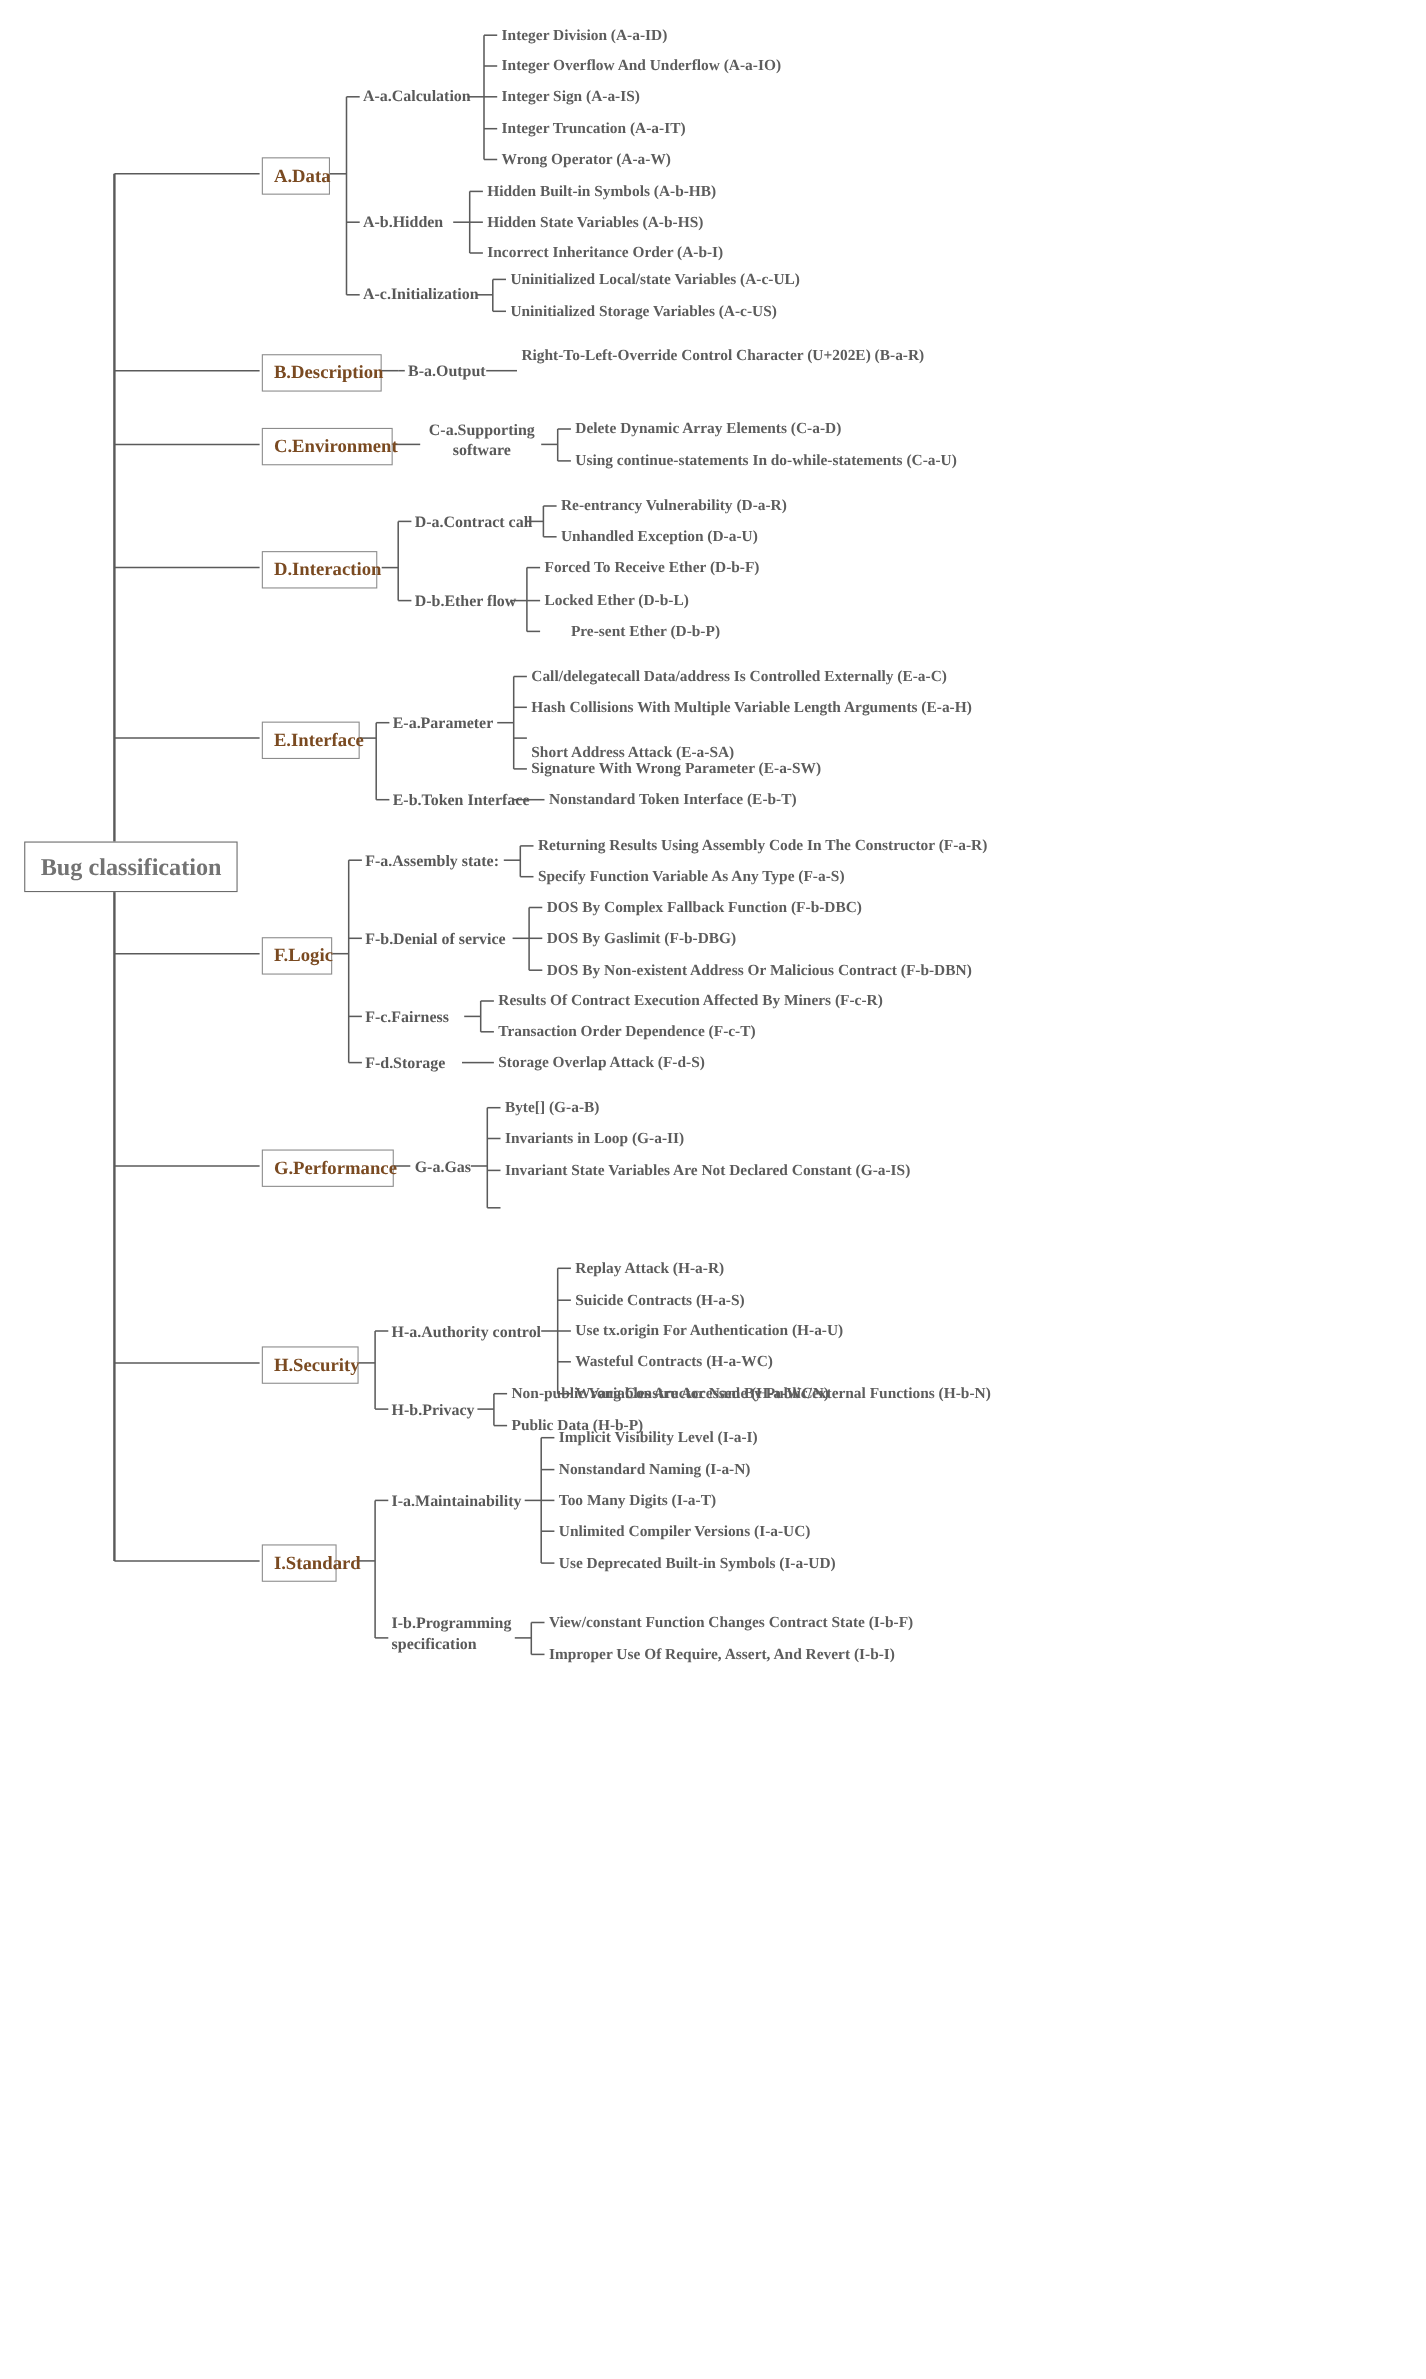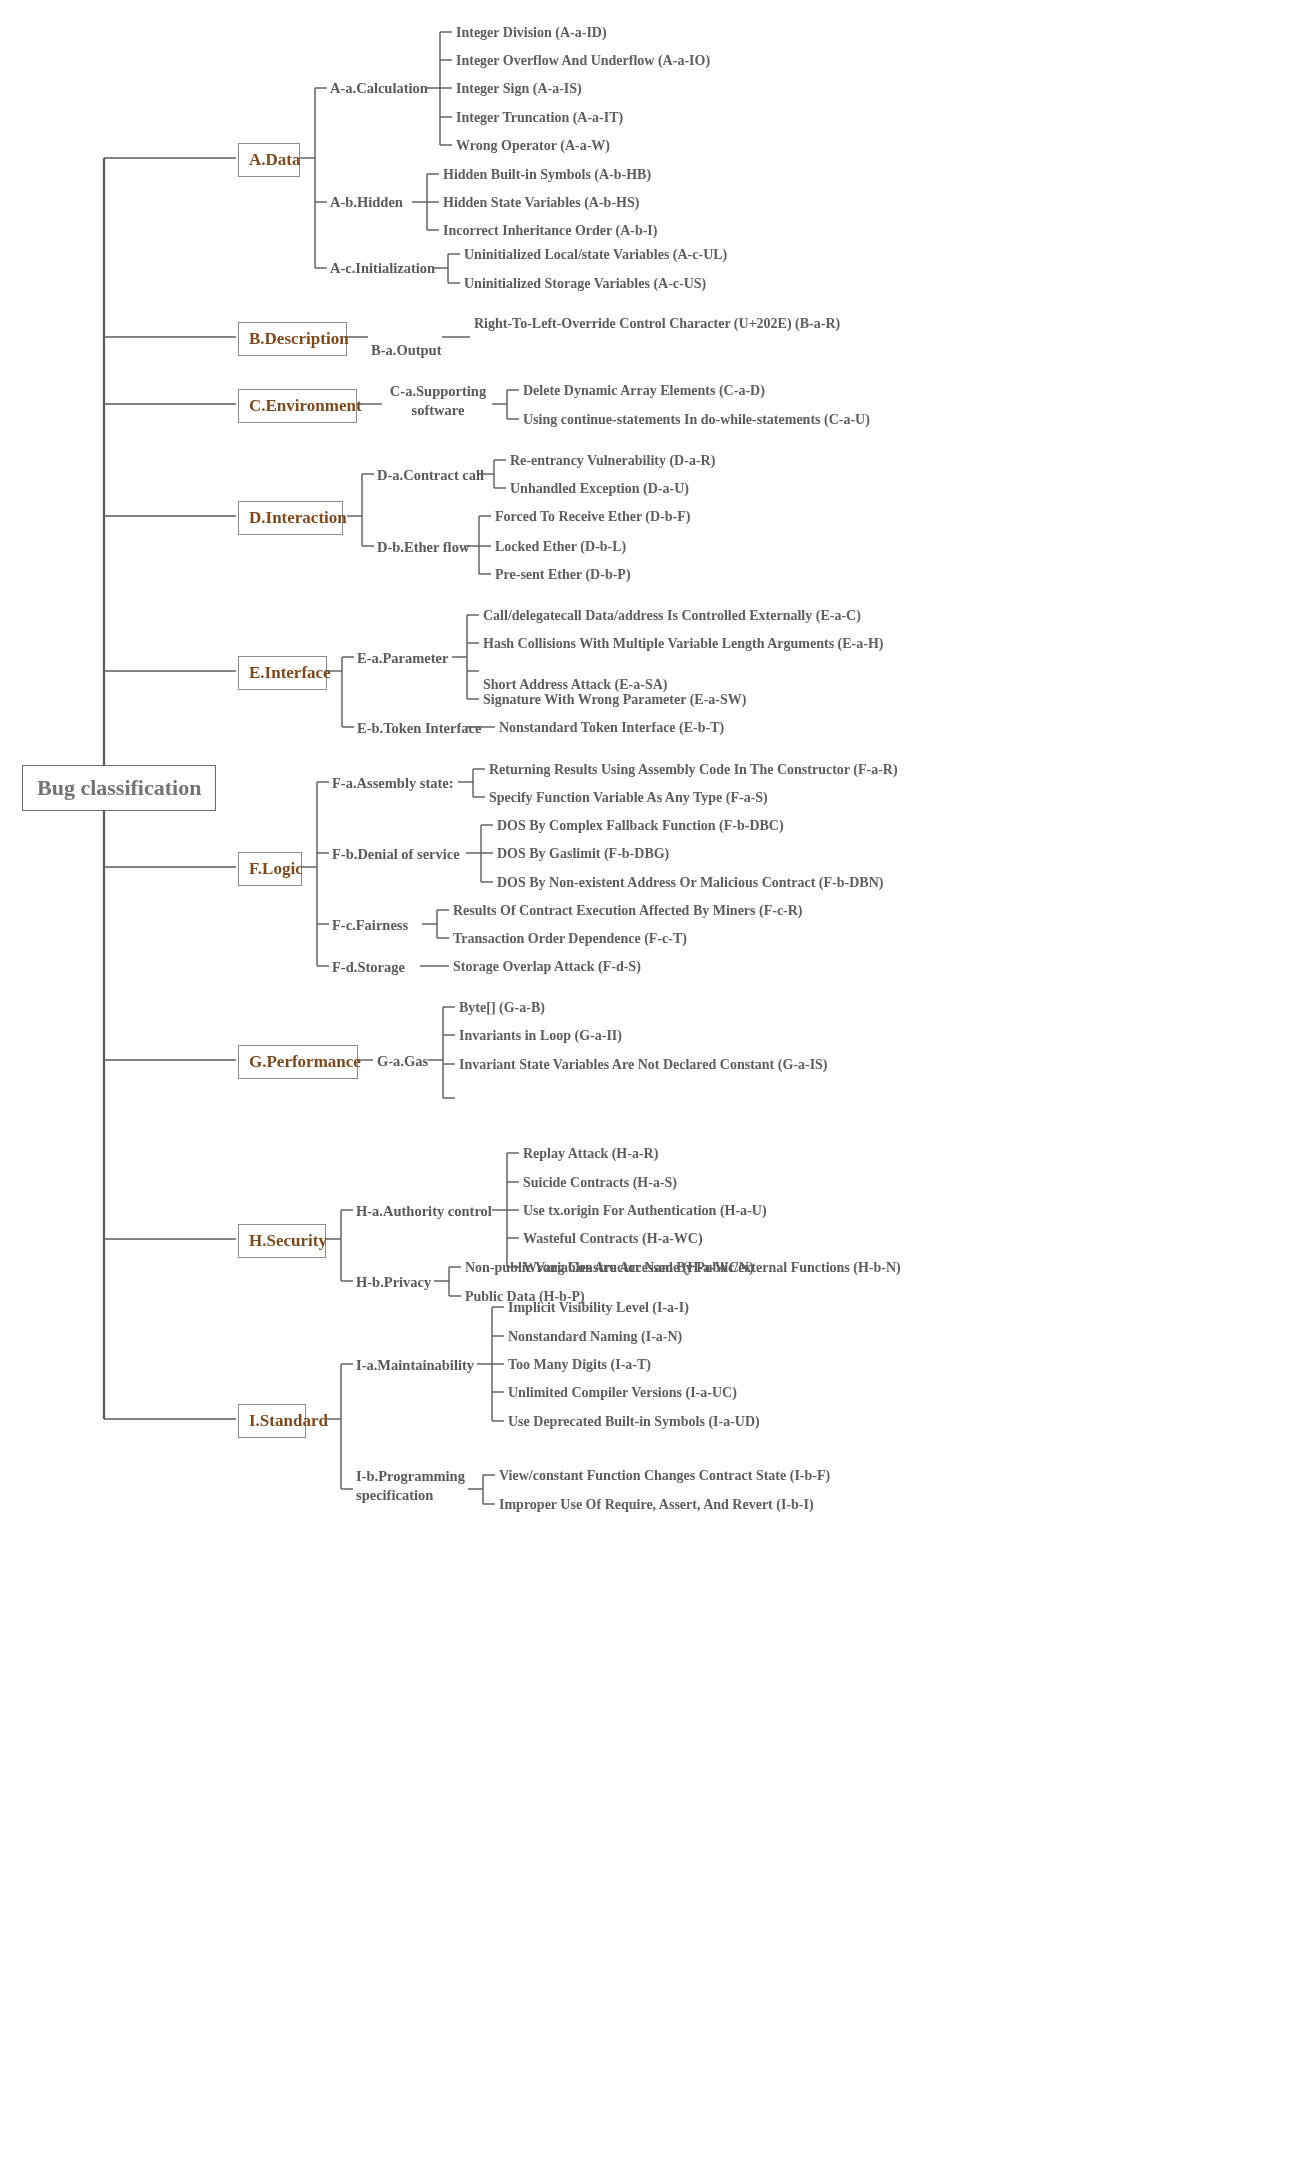--- a/index.html
+++ b/index.html
@@ -247,37 +247,37 @@
   <div class="node lvl2" style="left:330px; top:193px;">A-b.Hidden</div>
   <div class="node lvl3" style="left:443px; top:166px;">Hidden Built-in Symbols (A-b-HB)</div>
   <div class="node lvl3" style="left:443px; top:194px;">Hidden State Variables (A-b-HS)</div>
   <div class="node lvl3" style="left:443px; top:222px;">Incorrect Inheritance Order (A-b-I)</div>
 
   <div class="node lvl2" style="left:330px; top:259px;">A-c.Initialization</div>
   <div class="node lvl3" style="left:464px; top:246px;">Uninitialized Local/state Variables (A-c-UL)</div>
   <div class="node lvl3" style="left:464px; top:275px;">Uninitialized Storage Variables (A-c-US)</div>
 
   <div class="node lvl1" style="left:238px; top:322px; width:109px;">B.Description</div>
-  <div class="node lvl2" style="left:371px; top:329px;margin-top:12px;">B-a.Output</div>
+  <div class="node lvl2" style="left:371px; top:329px;">B-a.Output</div>
   <div class="node lvl3 wrap" style="left:474px; top:315px; width:460px;">Right-To-Left-Override Control Character (U+202E) (B-a-R)</div>
 
   <div class="node lvl1" style="left:238px; top:389px; width:119px;">C.Environment</div>
   <div class="node lvl2 wrap" style="left:386px; top:382px; width:104px; text-align:center;">C-a.Supporting software</div>
   <div class="node lvl3" style="left:523px; top:382px;">Delete Dynamic Array Elements (C-a-D)</div>
   <div class="node lvl3" style="left:523px; top:411px;">Using continue-statements In do-while-statements (C-a-U)</div>
 
   <div class="node lvl1" style="left:238px; top:501px; width:105px;">D.Interaction</div>
   <div class="node lvl2" style="left:377px; top:466px;">D-a.Contract call</div>
   <div class="node lvl3" style="left:510px; top:452px;">Re-entrancy Vulnerability (D-a-R)</div>
   <div class="node lvl3" style="left:510px; top:480px;">Unhandled Exception (D-a-U)</div>
 
   <div class="node lvl2" style="left:377px; top:538px;">D-b.Ether flow</div>
   <div class="node lvl3" style="left:495px; top:508px;">Forced To Receive Ether (D-b-F)</div>
   <div class="node lvl3" style="left:495px; top:538px;">Locked Ether (D-b-L)</div>
-  <div class="node lvl3" style="left:495px; top:566px;">Pre-sent Ether (D-b-P)</div>
+  <div class="node lvl3" style="left:519px; top:566px;">Pre-sent Ether (D-b-P)</div>
 
   <div class="node lvl1" style="left:238px; top:656px; width:89px;">E.Interface</div>
   <div class="node lvl2" style="left:357px; top:649px;">E-a.Parameter</div>
   <div class="node lvl3" style="left:483px; top:607px;">Call/delegatecall Data/address Is Controlled Externally (E-a-C)</div>
   <div class="node lvl3" style="left:483px; top:635px;">Hash Collisions With Multiple Variable Length Arguments (E-a-H)</div>
   <div class="node lvl3" style="left:483px; top:676px;">Short Address Attack (E-a-SA)</div>
   <div class="node lvl3" style="left:483px; top:691px;">Signature With Wrong Parameter (E-a-SW)</div>
 
   <div class="node lvl2" style="left:357px; top:719px;">E-b.Token Interface</div>
   <div class="node lvl3" style="left:499px; top:719px;">Nonstandard Token Interface (E-b-T)</div>

